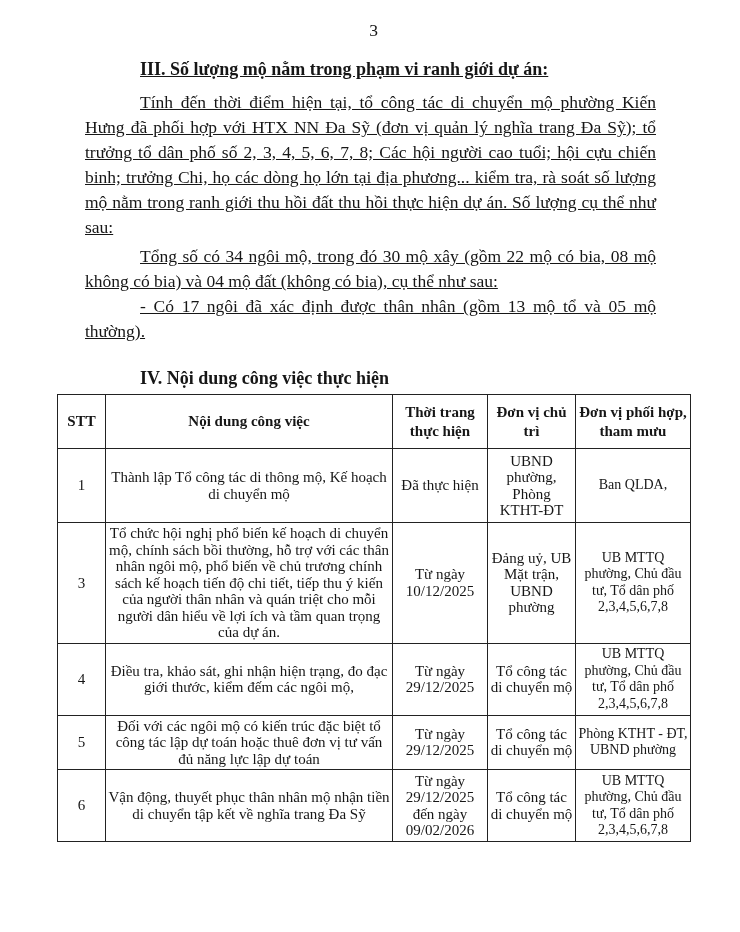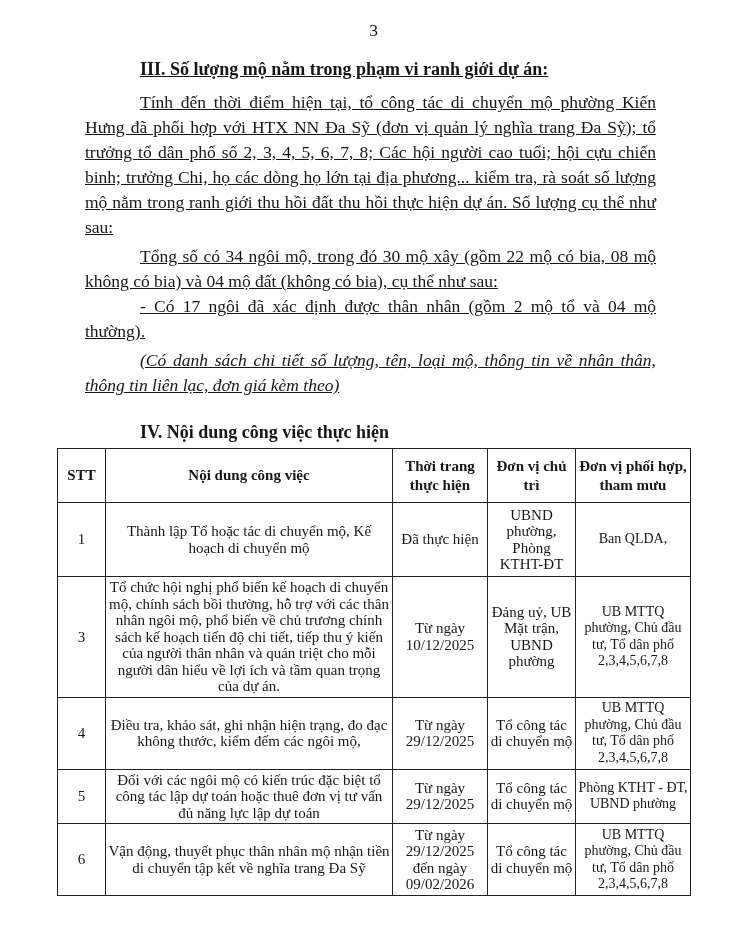--- a/index.html
+++ b/index.html
@@ -96,24 +96,23 @@
 <div class="page">
 
   <div class="pagenum">3</div>
 
   <div class="h3">III. Số lượng mộ nằm trong phạm vi ranh giới dự án:</div>
 
   <p class="body-p p-first">Tính đến thời điểm hiện tại, tổ công tác di chuyển mộ phường Kiến Hưng đã phối hợp với HTX NN Đa Sỹ (đơn vị quản lý nghĩa trang Đa Sỹ); tổ trưởng tổ dân phố số 2, 3, 4, 5, 6, 7, 8; Các hội người cao tuổi; hội cựu chiến binh; trưởng Chi, họ các dòng họ lớn tại địa phương... kiểm tra, rà soát số lượng mộ nằm trong ranh giới thu hồi đất thu hồi thực hiện dự án. Số lượng cụ thể như sau:</p>
 
   <p class="body-p p-total">Tổng số có 34 ngôi mộ, trong đó 30 mộ xây (gồm 22 mộ có bia, 08 mộ không có bia) và 04 mộ đất (không có bia), cụ thể như sau:</p>
 
-  <p class="body-p bullet">- Có 17 ngôi đã xác định được thân nhân (gồm 2 mộ tổ và 04 mộ thường).</p>
+  <p class="body-p bullet">- Có 17 ngôi đã xác định được thân nhân (gồm 13 mộ tổ và 05 mộ thường).</p>
 
 
-  <p class="body-p note">(Có danh sách chi tiết số lượng, tên, loại mộ, thông tin về nhân thân, thông tin liên lạc, đơn giá kèm theo)</p>
 
   <div class="h4">IV. Nội dung công việc thực hiện</div>
 
   <table class="work">
     <colgroup>
       <col class="c-stt">
         <col class="c-body">
         <col class="c-time">
         <col class="c-lead">
         <col class="c-coop">
@@ -123,35 +122,35 @@
         <th>STT</th>
         <th>Nội dung công việc</th>
         <th>Thời trang thực hiện</th>
         <th>Đơn vị chủ trì</th>
         <th>Đơn vị phối hợp, tham mưu</th>
       </tr>
     </thead>
     <tbody>
       <tr class="r1">
         <td>1</td>
-        <td class="justify">Thành lập Tổ hoặc tác di chuyển mộ, Kế hoạch di chuyển mộ</td>
+        <td class="justify">Thành lập Tổ công tác di thông mộ, Kế hoạch di chuyển mộ</td>
         <td class="time">Đã thực hiện</td>
         <td class="lead">UBND phường, Phòng KTHT-ĐT</td>
         <td class="coop">Ban QLDA,</td>
       </tr>
       <tr class="r2">
         <td>3</td>
         <td class="justify">Tổ chức hội nghị phổ biến kế hoạch di chuyển mộ, chính sách bồi thường, hỗ trợ với các thân nhân ngôi mộ, phổ biến về chủ trương chính sách kế hoạch tiến độ chi tiết, tiếp thu ý kiến của người thân nhân và quán triệt cho mỗi người dân hiểu về lợi ích và tầm quan trọng của dự án.</td>
         <td class="time">Từ ngày 10/12/2025</td>
         <td class="lead">Đảng uỷ, UB Mặt trận, UBND phường</td>
         <td class="coop">UB MTTQ phường, Chủ đầu tư, Tổ dân phố 2,3,4,5,6,7,8</td>
       </tr>
       <tr class="r3">
         <td>4</td>
-        <td class="justify">Điều tra, khảo sát, ghi nhận hiện trạng, đo đạc không thước, kiểm đếm các ngôi mộ,</td>
+        <td class="justify">Điều tra, khảo sát, ghi nhận hiện trạng, đo đạc giới thước, kiểm đếm các ngôi mộ,</td>
         <td class="time">Từ ngày 29/12/2025</td>
         <td class="lead">Tổ công tác di chuyển mộ</td>
         <td class="coop">UB MTTQ phường, Chủ đầu tư, Tổ dân phố 2,3,4,5,6,7,8</td>
       </tr>
       <tr class="r4">
         <td>5</td>
         <td class="justify">Đối với các ngôi mộ có kiến trúc đặc biệt tổ công tác lập dự toán hoặc thuê đơn vị tư vấn đủ năng lực lập dự toán</td>
         <td class="time">Từ ngày 29/12/2025</td>
         <td class="lead">Tổ công tác di chuyển mộ</td>
         <td class="coop">Phòng KTHT - ĐT, UBND phường</td>

